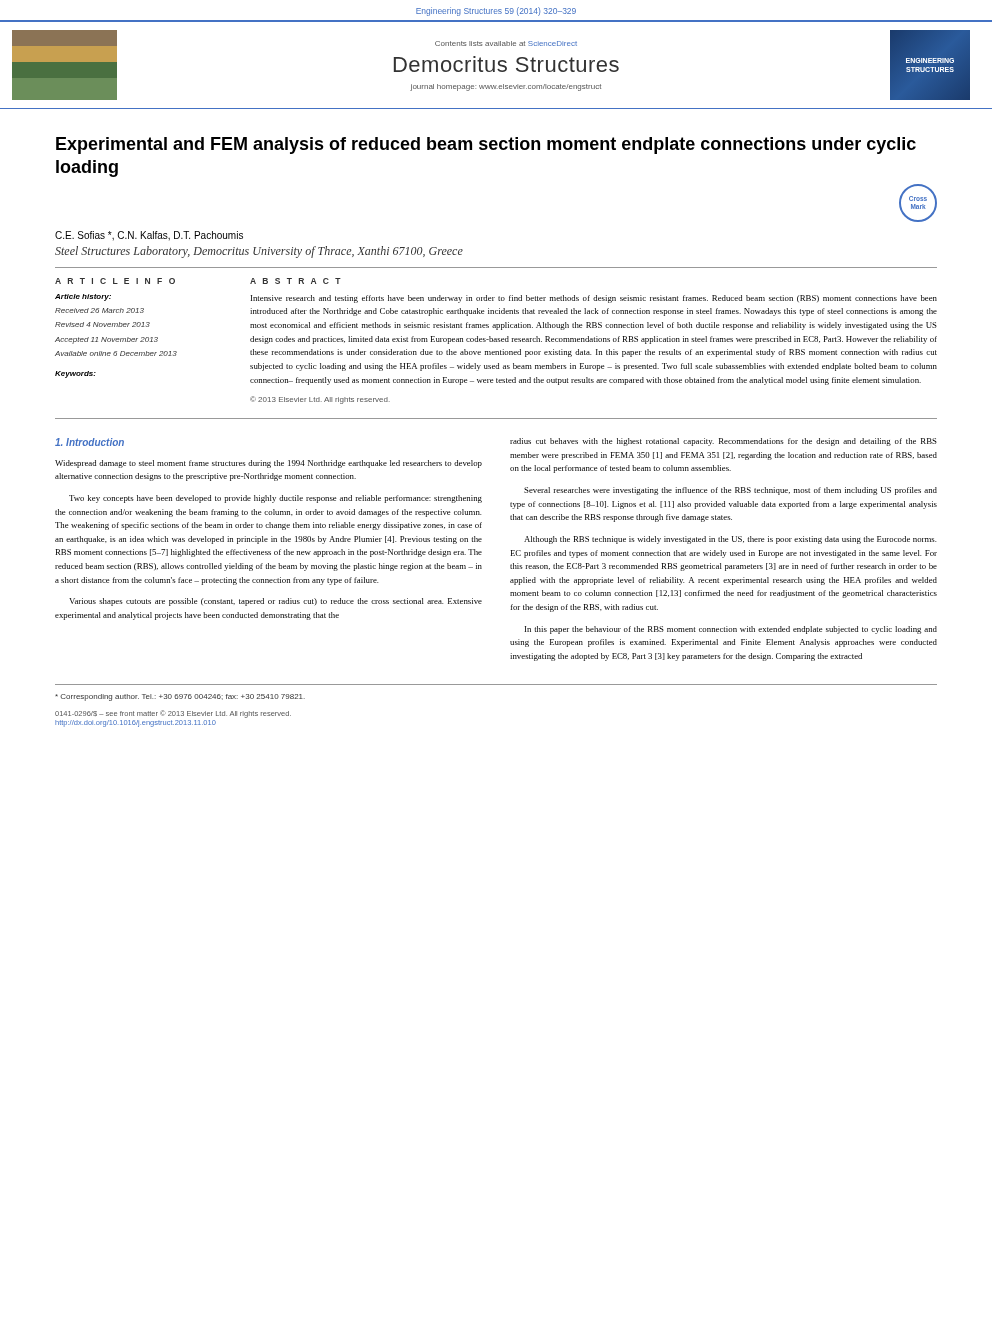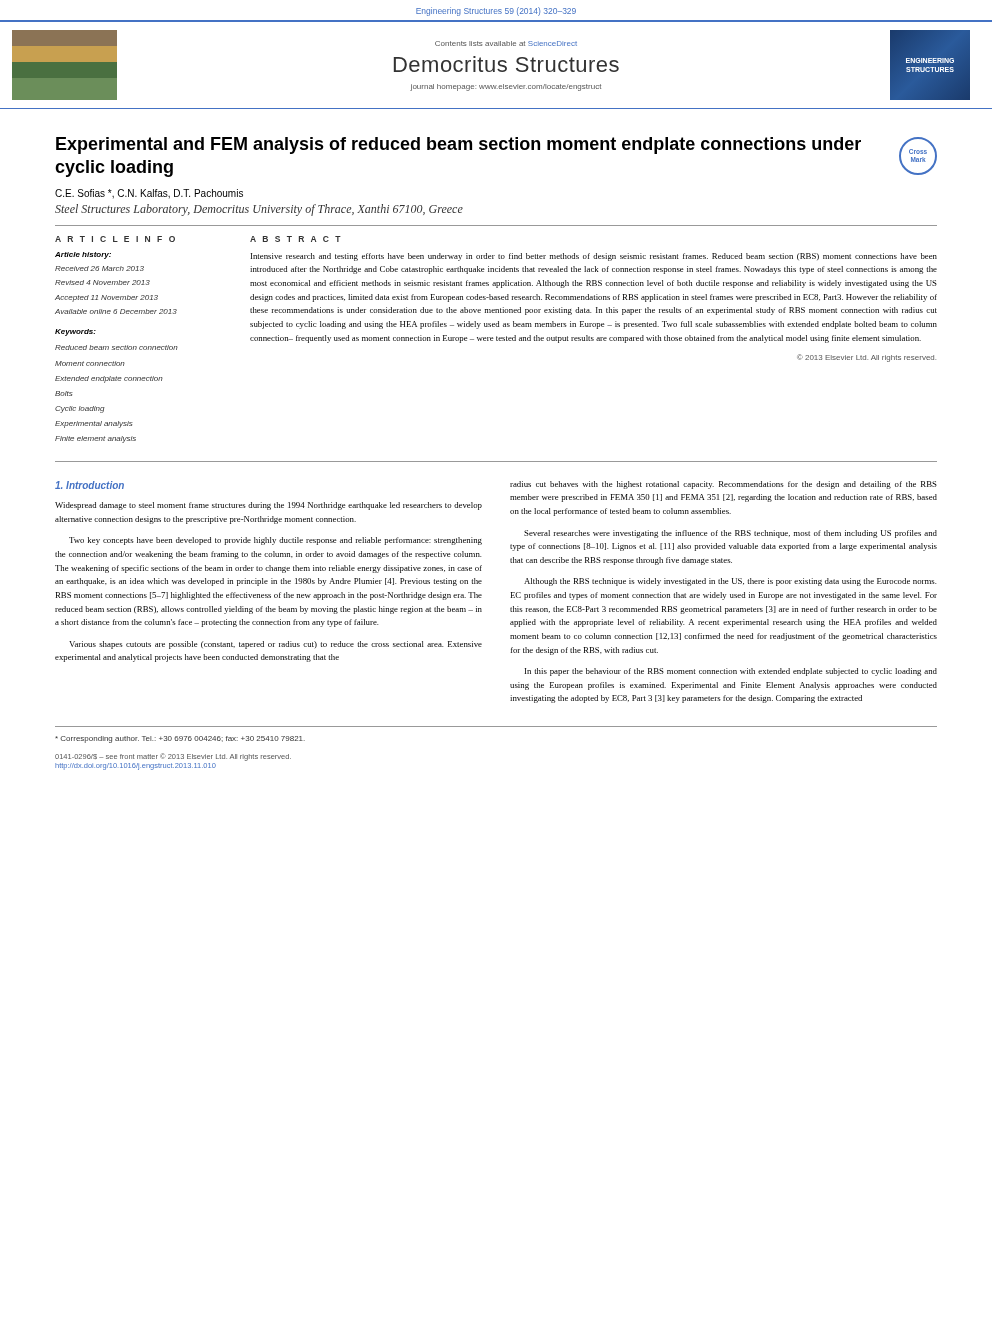--- a/index.html
+++ b/index.html
@@ -97,23 +97,24 @@
     }
 
     
     .main-content {
       padding: 14px 55px 14px 55px;
     }
 
     
     .article-title-section {
       display: flex;
-      align-items: flex-start;
+      align-items: flex-end;
       margin-bottom: 8px;
       margin-top: 10px;
+      flex-direction: column;
     }
     .article-title-text {
       font-size: 18px;
       font-weight: bold;
       font-family: Arial, sans-serif;
       line-height: 1.3;
       flex: 1;
       padding-right: 20px;
     }
     .crossmark-badge {
@@ -218,21 +219,21 @@
     }
     .abstract-text {
       font-size: 8.8px;
       line-height: 1.55;
       text-align: justify;
       font-family: 'Times New Roman', Times, serif;
     }
 
     
     .copyright-line {
-      text-align: right;
+      text-align: left;
       font-size: 8px;
       color: #555;
       margin-top: 8px;
       font-family: Arial, sans-serif;
     }
 
     
     .body-two-col {
       display: flex;
       gap: 28px;
@@ -345,29 +346,20 @@
 
       <div class="article-history">Article history:</div>
       <div class="article-history-dates">
         <div>Received 26 March 2013</div>
         <div>Revised 4 November 2013</div>
         <div>Accepted 11 November 2013</div>
         <div>Available online 6 December 2013</div>
       </div>
 
       <div class="keywords-heading">Keywords:</div>
-      <div class="keywords-list">
-        <div>Reduced beam section connection</div>
-        <div>Moment connection</div>
-        <div>Extended endplate connection</div>
-        <div>Bolts</div>
-        <div>Cyclic loading</div>
-        <div>Experimental analysis</div>
-        <div>Finite element analysis</div>
-      </div>
     </div>
 
     <div class="col-right">
       <div class="abstract-heading">A B S T R A C T</div>
       <div class="abstract-text">Intensive research and testing efforts have been underway in order to find better methods of design seismic resistant frames. Reduced beam section (RBS) moment connections have been introduced after the Northridge and Cobe catastrophic earthquake incidents that revealed the lack of connection response in steel frames. Nowadays this type of steel connections is among the most economical and efficient methods in seismic resistant frames application. Although the RBS connection level of both ductile response and reliability is widely investigated using the US design codes and practices, limited data exist from European codes-based research. Recommendations of RBS application in steel frames were prescribed in EC8, Part3. However the reliability of these recommendations is under consideration due to the above mentioned poor existing data. In this paper the results of an experimental study of RBS moment connection with radius cut subjected to cyclic loading and using the HEA profiles – widely used as beam members in Europe – is presented. Two full scale subassemblies with extended endplate bolted beam to column connection– frequently used as moment connection in Europe – were tested and the output results are compared with those obtained from the analytical model using finite element simulation.</div>
       <div class="copyright-line">© 2013 Elsevier Ltd. All rights reserved.</div>
     </div>
   </div>
 
   <hr class="section-divider" style="margin-top:14px;">

